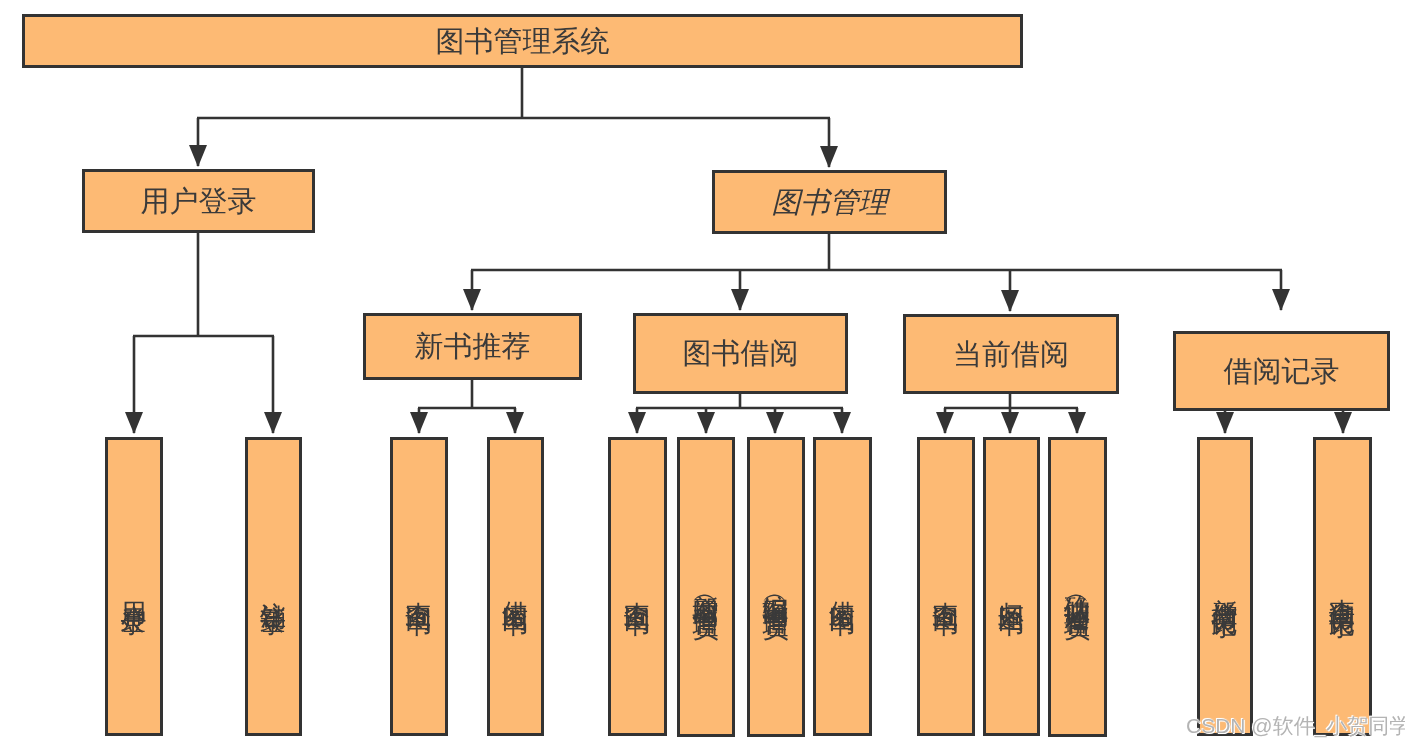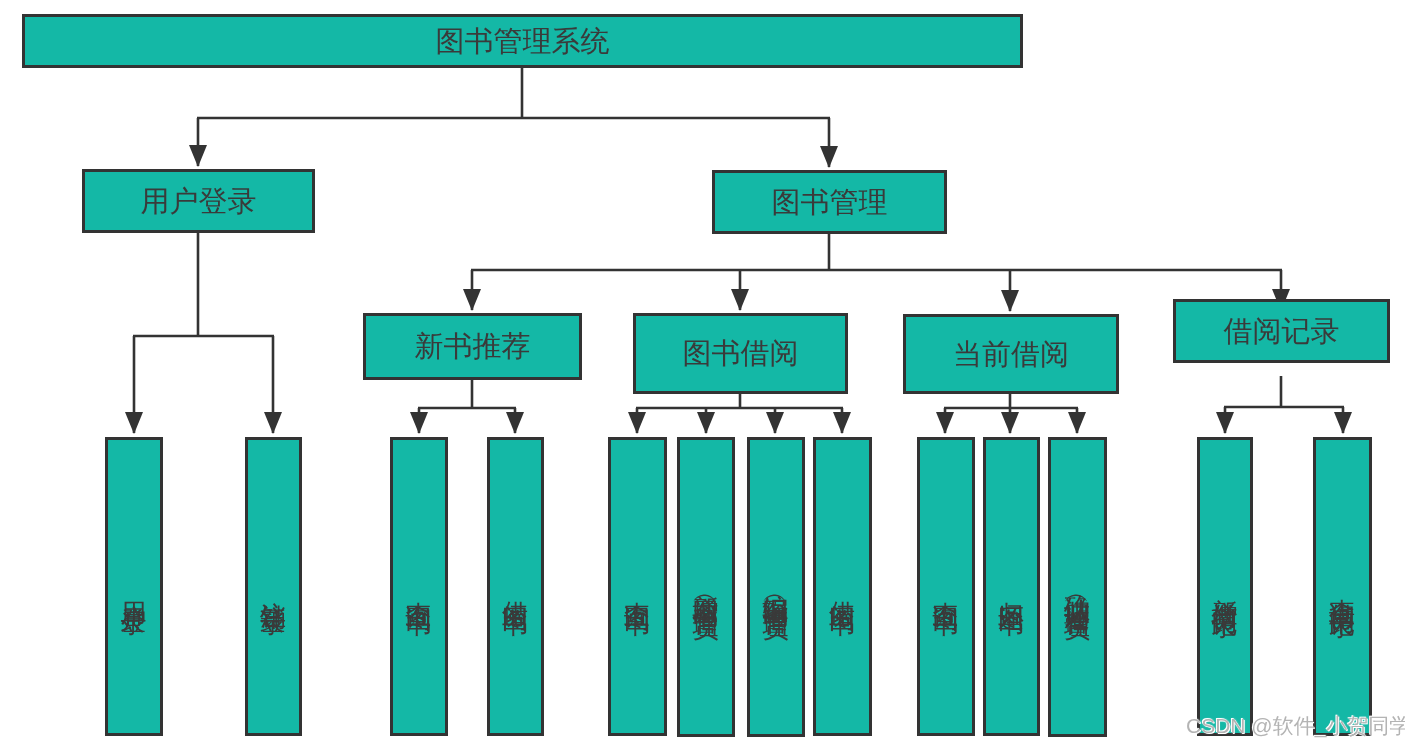--- a/index.html
+++ b/index.html
@@ -2,21 +2,21 @@
 <html><head>
 <meta charset="utf-8">
 <style>
   html,body{margin:0;padding:0;background:#fff;}
   .canvas{
     position:relative;width:1405px;height:747px;background:#ffffff;
     font-family:"Liberation Sans","DejaVu Sans",sans-serif;color:#333333;overflow:hidden;
   }
   .wires{position:absolute;left:0;top:0;width:1405px;height:747px;}
   .node{
-    position:absolute;background:#14b8a6;border:3px solid #333333;box-sizing:border-box;
+    position:absolute;background:#fdba74;border:3px solid #333333;box-sizing:border-box;
     display:flex;align-items:center;justify-content:center;
     font-size:29px;color:#3a3a3a;white-space:nowrap;line-height:1;
   }
   .vnode{
     font-size:26px;letter-spacing:3px;line-height:1;
     writing-mode:vertical-rl;text-orientation:mixed;white-space:nowrap;
   }
   .watermark{
     position:absolute;left:1186px;top:712px;
     font-size:21px;color:#b4b4b4;white-space:nowrap;
@@ -75,26 +75,26 @@
       <line x1="1281" y1="376" x2="1281" y2="407"></line>
       <line x1="1224" y1="407" x2="1344" y2="407"></line>
       <line x1="1225" y1="407" x2="1225" y2="433" marker-end="url(#ah)"></line>
       <line x1="1343" y1="407" x2="1343" y2="433" marker-end="url(#ah)"></line>
     </g>
   </svg>
 
   <div class="node" style="left:22px;top:14px;width:1001px;height:54px;">图书管理系统</div>
 
   <div class="node" style="left:82px;top:169px;width:233px;height:64px;">用户登录</div>
-  <div class="node" style="left:712px;top:170px;width:235px;height:64px;">图书管理</div>
+  <div class="node" style="left:712px;top:170px;width:235px;height:64px;font-style:italic;">图书管理</div>
 
   <div class="node" style="left:363px;top:313px;width:219px;height:67px;">新书推荐</div>
   <div class="node" style="left:633px;top:313px;width:215px;height:81px;">图书借阅</div>
   <div class="node" style="left:903px;top:314px;width:216px;height:80px;">当前借阅</div>
-  <div class="node" style="left:1173px;top:299px;width:217px;height:64px;">借阅记录</div>
+  <div class="node" style="left:1173px;top:331px;width:217px;height:80px;">借阅记录</div>
 
   <div class="node vnode" style="left:105px;top:437px;width:58px;height:299px;">用户登录</div>
   <div class="node vnode" style="left:245px;top:437px;width:57px;height:299px;">注销登录</div>
 
   <div class="node vnode" style="left:390px;top:437px;width:58px;height:299px;">查询图书</div>
   <div class="node vnode" style="left:487px;top:437px;width:57px;height:299px;">借阅图书</div>
 
   <div class="node vnode" style="left:608px;top:437px;width:59px;height:299px;">查询图书</div>
   <div class="node vnode" style="left:677px;top:437px;width:58px;height:300px;">新增图书（管理员）</div>
   <div class="node vnode" style="left:747px;top:437px;width:58px;height:300px;">编辑图书（管理员）</div>

